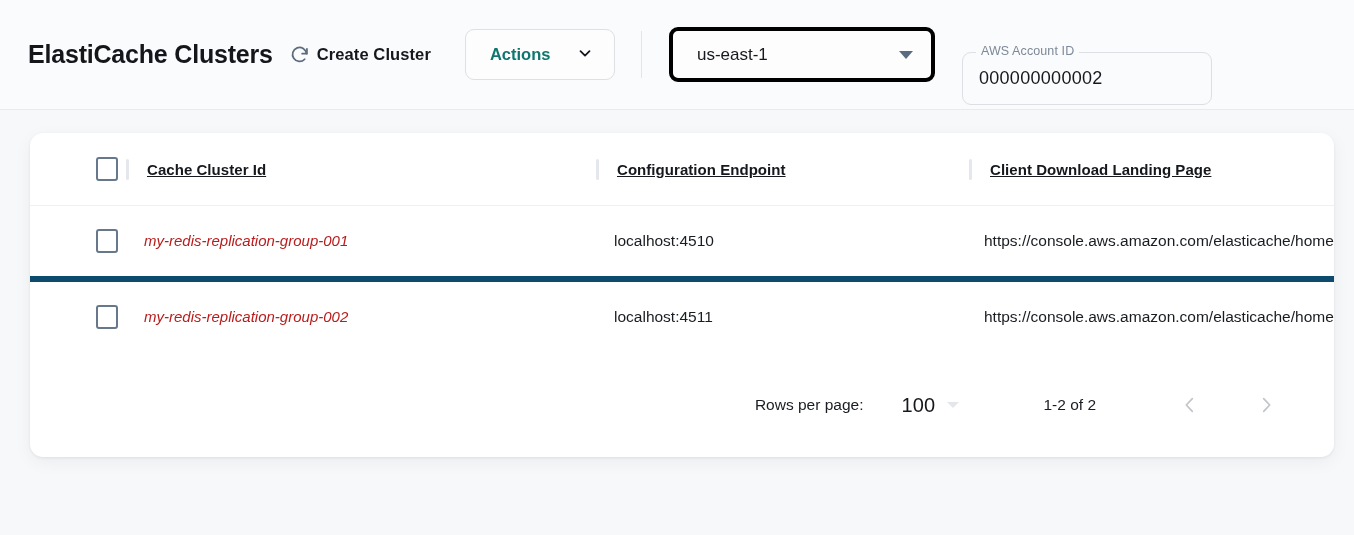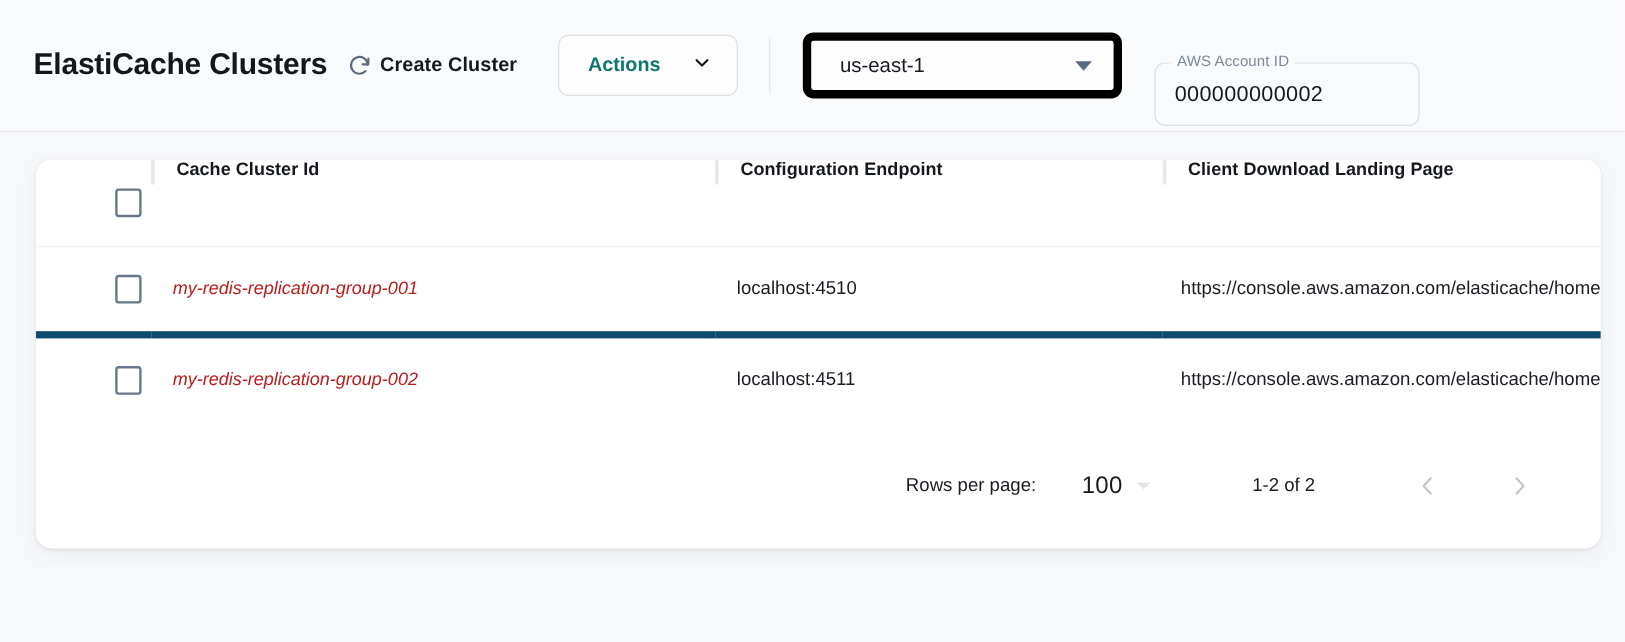--- a/index.html
+++ b/index.html
@@ -82,21 +82,21 @@
     width: 1px;
     height: 47px;
     background: #e2e5e9;
     margin-left: 26px;
   }
 
   .region-select {
     margin-left: 27px;
     width: 266px;
     height: 55px;
-    border: 7px solid #000000;
+    border: 4px solid #000000;
     border-radius: 9px;
     background: #fdfdfe;
     display: flex;
     align-items: center;
     padding: 0 18px 0 24px;
     justify-content: space-between;
     cursor: pointer;
   }
   .region-select .val {
     font-size: 17px;
@@ -107,21 +107,21 @@
     width: 0; height: 0;
     border-left: 7px solid transparent;
     border-right: 7px solid transparent;
     border-top: 8px solid #5a6b80;
   }
 
   
   .account-field {
     position: relative;
     margin-left: 27px;
-    width: 221px;
+    width: 250px;
     height: 53px;
     border: 1px solid #dcdfe4;
     border-radius: 9px;
     background: transparent;
     display: flex;
     align-items: center;
     padding: 0 16px;
     margin-top: 48px;
   }
   .account-field .legend {
@@ -176,22 +176,23 @@
   thead th {
     font-size: 15px;
     font-weight: 700;
     color: #15181c;
     letter-spacing: 0.05px;
     white-space: nowrap;
   }
 
   .hcell {
     display: flex;
-    align-items: flex-start;
+    align-items: center;
     height: 72px;
+    text-decoration: underline;
   }
   .colsep {
     width: 3px;
     height: 21px;
     background: #e4e7ec;
     border-radius: 2px;
     margin-right: 18px;
     flex: 0 0 auto;
   }
 

